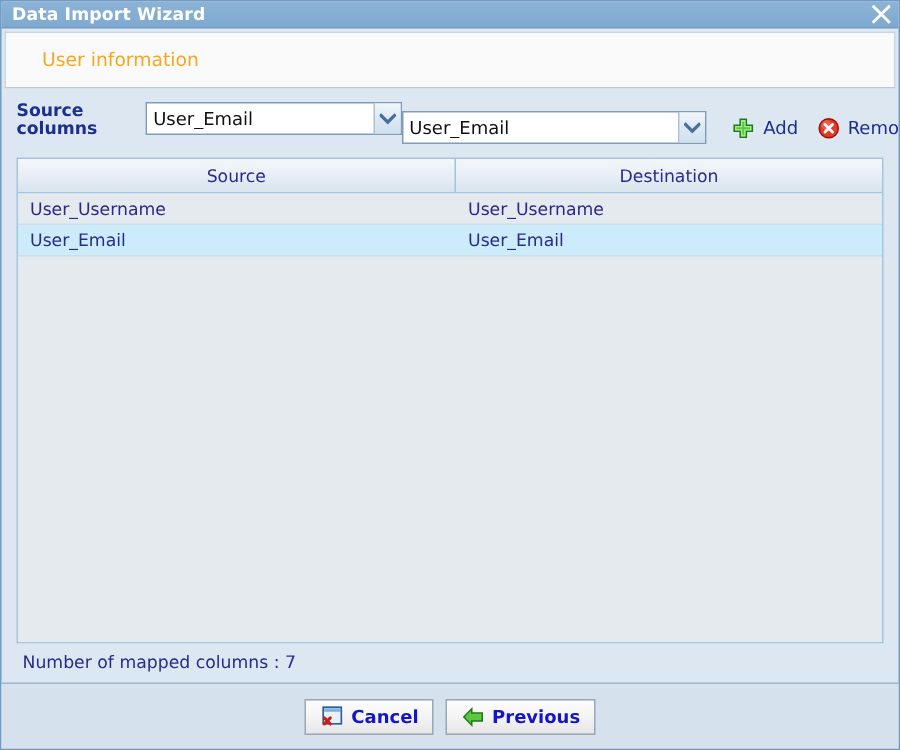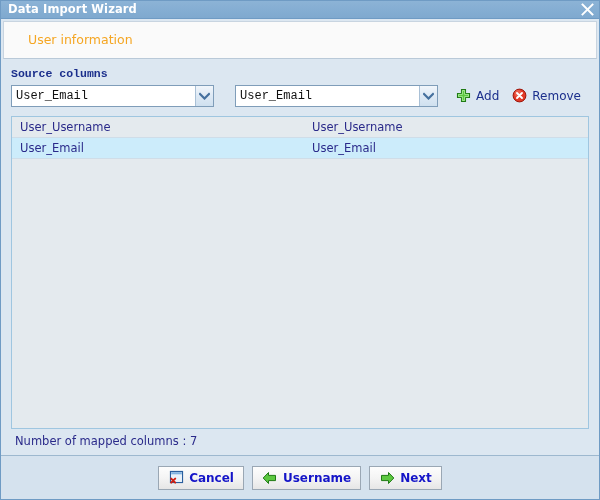--- a/index.html
+++ b/index.html
@@ -94,21 +94,21 @@
     display: flex;
     flex-direction: column;
     min-height: 0;
   }
 
   .selector-row {
     display: flex;
     align-items: flex-end;
     margin-bottom: 9px;
   }
-  .field-group { display: flex; flex-direction: column; font-family: Liberation Mono, monospace; }
+  .field-group { display: flex; flex-direction: row; }
   .field-label {
     color: #1b2f8c;
     font-size: 11.5px;
     font-weight: bold;
     margin-bottom: 5px;
     line-height: 1;
   }
   .combo {
     position: relative;
     width: 203px;
@@ -344,20 +344,24 @@
                 <path d="M5 5 L10 10 M10 5 L5 10" stroke="#ffffff" stroke-width="1.9" stroke-linecap="round"></path>
               </svg>
             </span>
             <span class="lbl">Remove</span>
           </div>
         </div>
 
       </div>
 
       <div class="grid">
+        <div class="grid-head">
+          <div class="hcell c1">Source</div>
+          <div class="hcell c2">Destination</div>
+        </div>
         <div class="grid-body">
           <div class="grid-row odd">
             <div class="cell c1">User_Username</div>
             <div class="cell c2">User_Username</div>
           </div>
           <div class="grid-row even">
             <div class="cell c1">User_Email</div>
             <div class="cell c2">User_Email</div>
           </div>
         </div>
@@ -383,27 +387,19 @@
       </span>
       <span class="lbl">Cancel</span>
     </div>
 
     <div class="btn">
       <span class="glyph">
         <svg width="15" height="14" viewBox="0 0 15 14">
           <path d="M6.5 1.5 L1.2 7 L6.5 12.5 L6.5 9.6 L13.5 9.6 L13.5 4.4 L6.5 4.4 Z" fill="#5cc840" stroke="#1f7a14" stroke-width="1" stroke-linejoin="miter"></path>
         </svg>
       </span>
-      <span class="lbl">Username</span>
+      <span class="lbl">Previous</span>
     </div>
 
-    <div class="btn">
-      <span class="glyph">
-        <svg width="15" height="14" viewBox="0 0 15 14">
-          <path d="M8.5 1.5 L13.8 7 L8.5 12.5 L8.5 9.6 L1.5 9.6 L1.5 4.4 L8.5 4.4 Z" fill="#5cc840" stroke="#1f7a14" stroke-width="1" stroke-linejoin="miter"></path>
-        </svg>
-      </span>
-      <span class="lbl">Next</span>
-    </div>
 
   </div>
 
 </div>
 
 </body></html>

